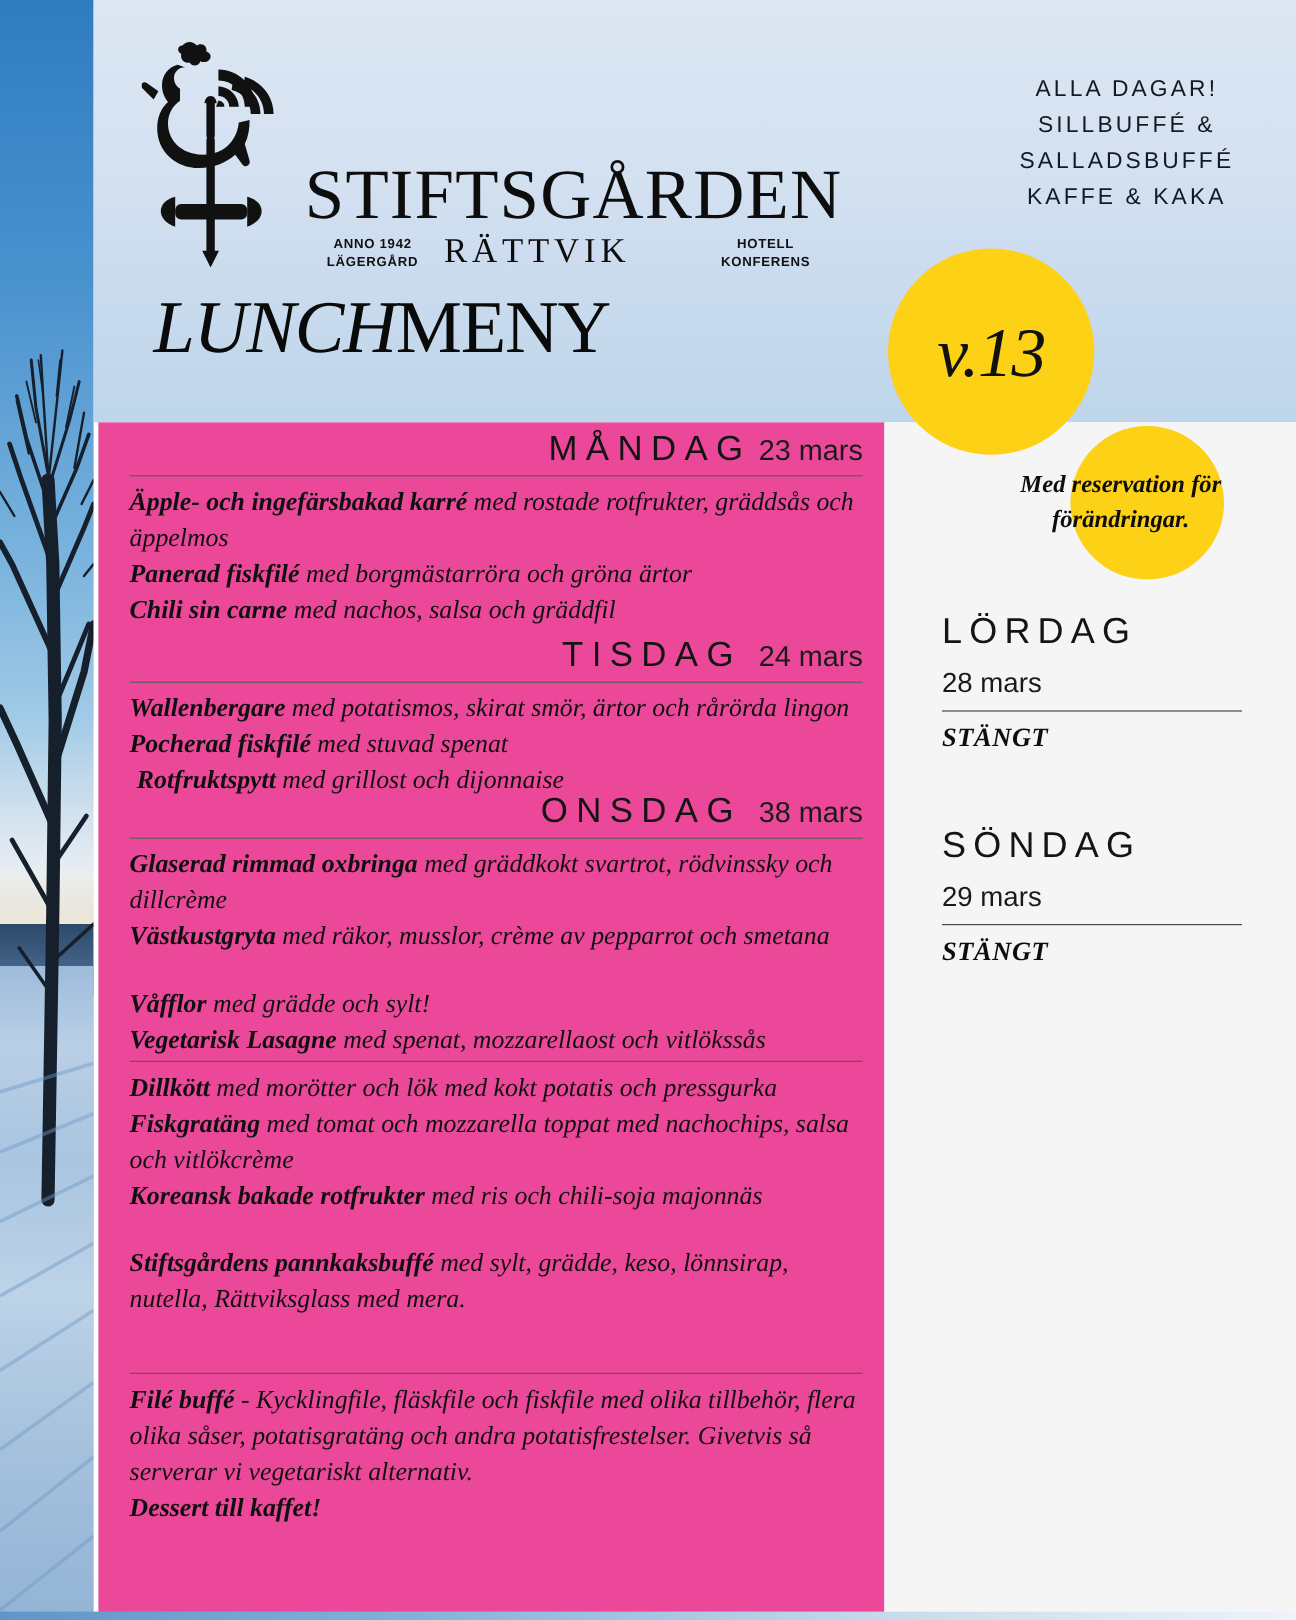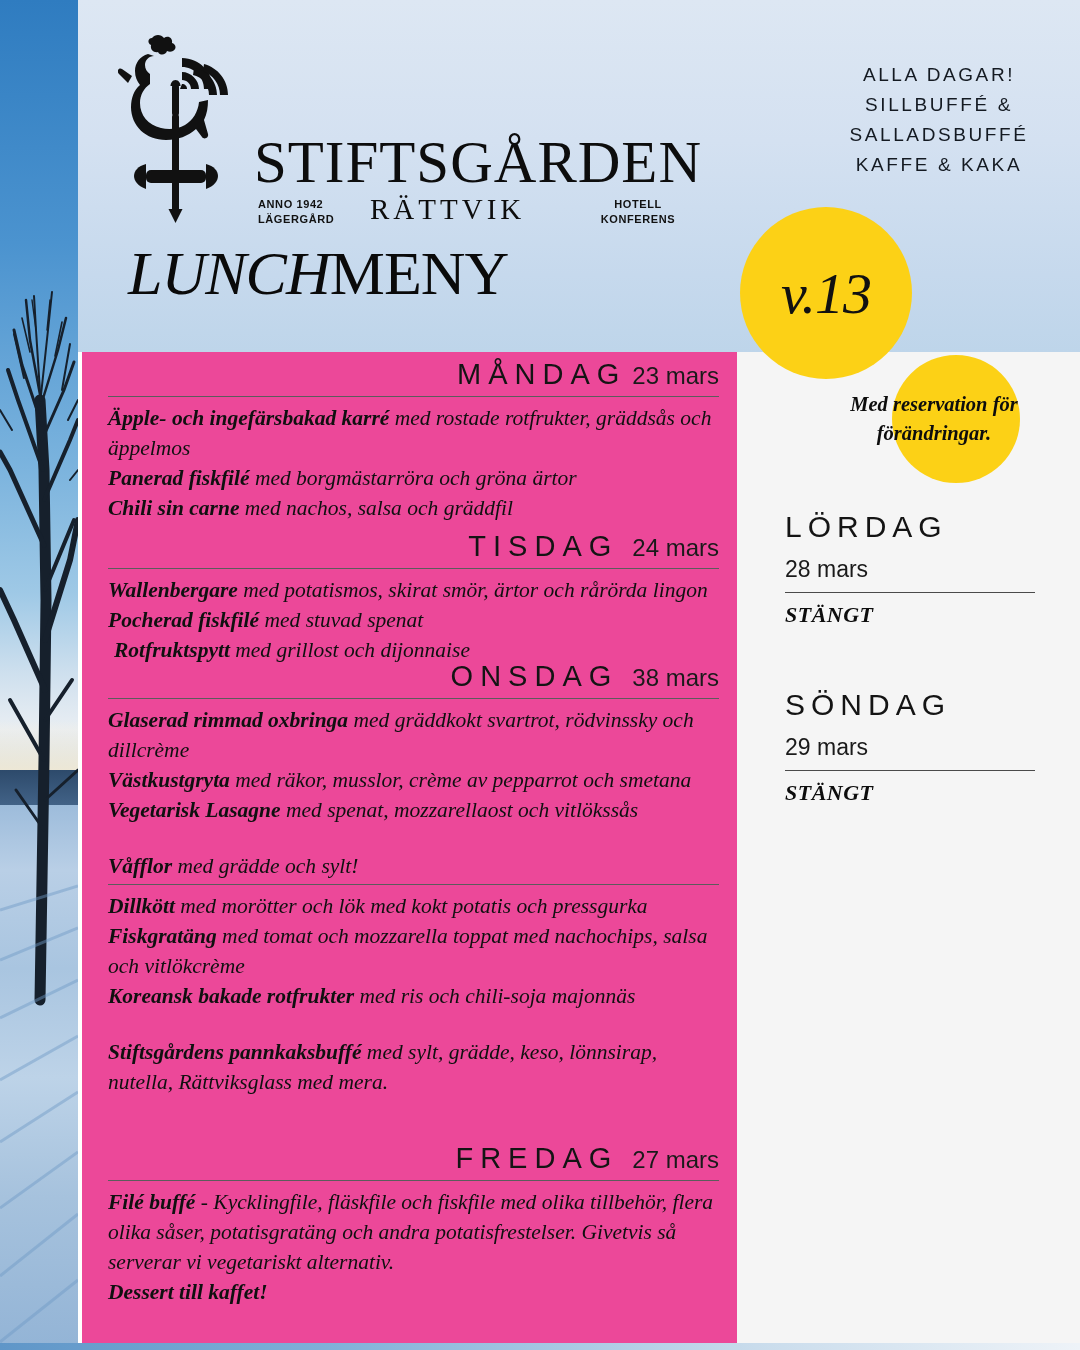--- a/index.html
+++ b/index.html
@@ -47,21 +47,21 @@
   #rooster{ position:absolute; left:0; top:0; width:120px; height:195px; }
   #wordmark{
     position:absolute; left:136px; top:100px;
     font-family:"Liberation Serif", serif;
     font-size:59px; letter-spacing:1px; color:#0d0d0d; white-space:nowrap;
   }
   #subline{ position:absolute; left:140px; top:165px; width:470px; height:40px; }
   #anno{
     position:absolute; left:0; top:4px; width:105px;
     font-family:"Liberation Sans", sans-serif; font-size:11px; font-weight:bold;
-    letter-spacing:.6px; line-height:15px; color:#111; text-align:left;
+    letter-spacing:.6px; line-height:15px; color:#111; text-align:center;
   }
   #rattvik{
     position:absolute; left:112px; top:0;
     font-family:"Liberation Serif", serif; font-size:29px;
     letter-spacing:4px; color:#0d0d0d; white-space:nowrap;
   }
   #hotell{
     position:absolute; left:330px; top:4px; width:100px;
     font-family:"Liberation Sans", sans-serif; font-size:11px; font-weight:bold;
     letter-spacing:.6px; line-height:15px; color:#111; text-align:center;
@@ -274,39 +274,36 @@
   </div>
 
   <div class="day" style="top:308px;">
     <div class="day-head">
       <span class="day-name">ONSDAG</span><span class="day-date" style="margin-left:14px;">38 mars</span>
     </div>
     <div class="rule"></div>
     <div class="dishes">
       <div class="dish"><b>Glaserad rimmad oxbringa</b><span> med gräddkokt svartrot, rödvinssky och dillcrème</span></div>
       <div class="dish"><b>Västkustgryta</b><span> med räkor, musslor, crème av pepparrot och smetana</span></div>
+      <div class="dish extra"><b>Våfflor</b><span> med grädde och sylt!</span></div>
       <div class="dish"><b>Vegetarisk Lasagne</b><span> med spenat, mozzarellaost och vitlökssås</span></div>
-      <div class="dish extra"><b>Våfflor</b><span> med grädde och sylt!</span></div>
     </div>
   </div>
 
   <div class="day" style="top:530px;">
     <div class="rule"></div>
     <div class="dishes">
       <div class="dish"><b>Dillkött</b><span> med morötter och lök med kokt potatis och pressgurka</span></div>
       <div class="dish"><b>Fiskgratäng</b><span> med tomat och mozzarella toppat med nachochips, salsa och vitlökcrème</span></div>
       <div class="dish"><b>Koreansk bakade rotfrukter</b><span> med ris och chili-soja majonnäs</span></div>
       <div class="dish extra"><b>Stiftsgårdens pannkaksbuffé</b><span> med sylt, grädde, keso, lönnsirap, nutella, Rättviksglass med mera.</span></div>
     </div>
   </div>
 
   <div class="day" style="top:790px;">
-    <div class="day-head">
-      <span class="day-name">FREDAG</span><span class="day-date" style="margin-left:14px;">27 mars</span>
-    </div>
     <div class="rule"></div>
     <div class="dishes">
       <div class="dish"><b>Filé buffé</b><span> - Kycklingfile, fläskfile och fiskfile med olika tillbehör, flera olika såser, potatisgratäng och andra potatisfrestelser. Givetvis så serverar vi vegetariskt alternativ.</span></div>
       <div class="dish"><b>Dessert till kaffet!</b><span></span></div>
     </div>
   </div>
 
 </div>
 
 <div id="sidebar">

